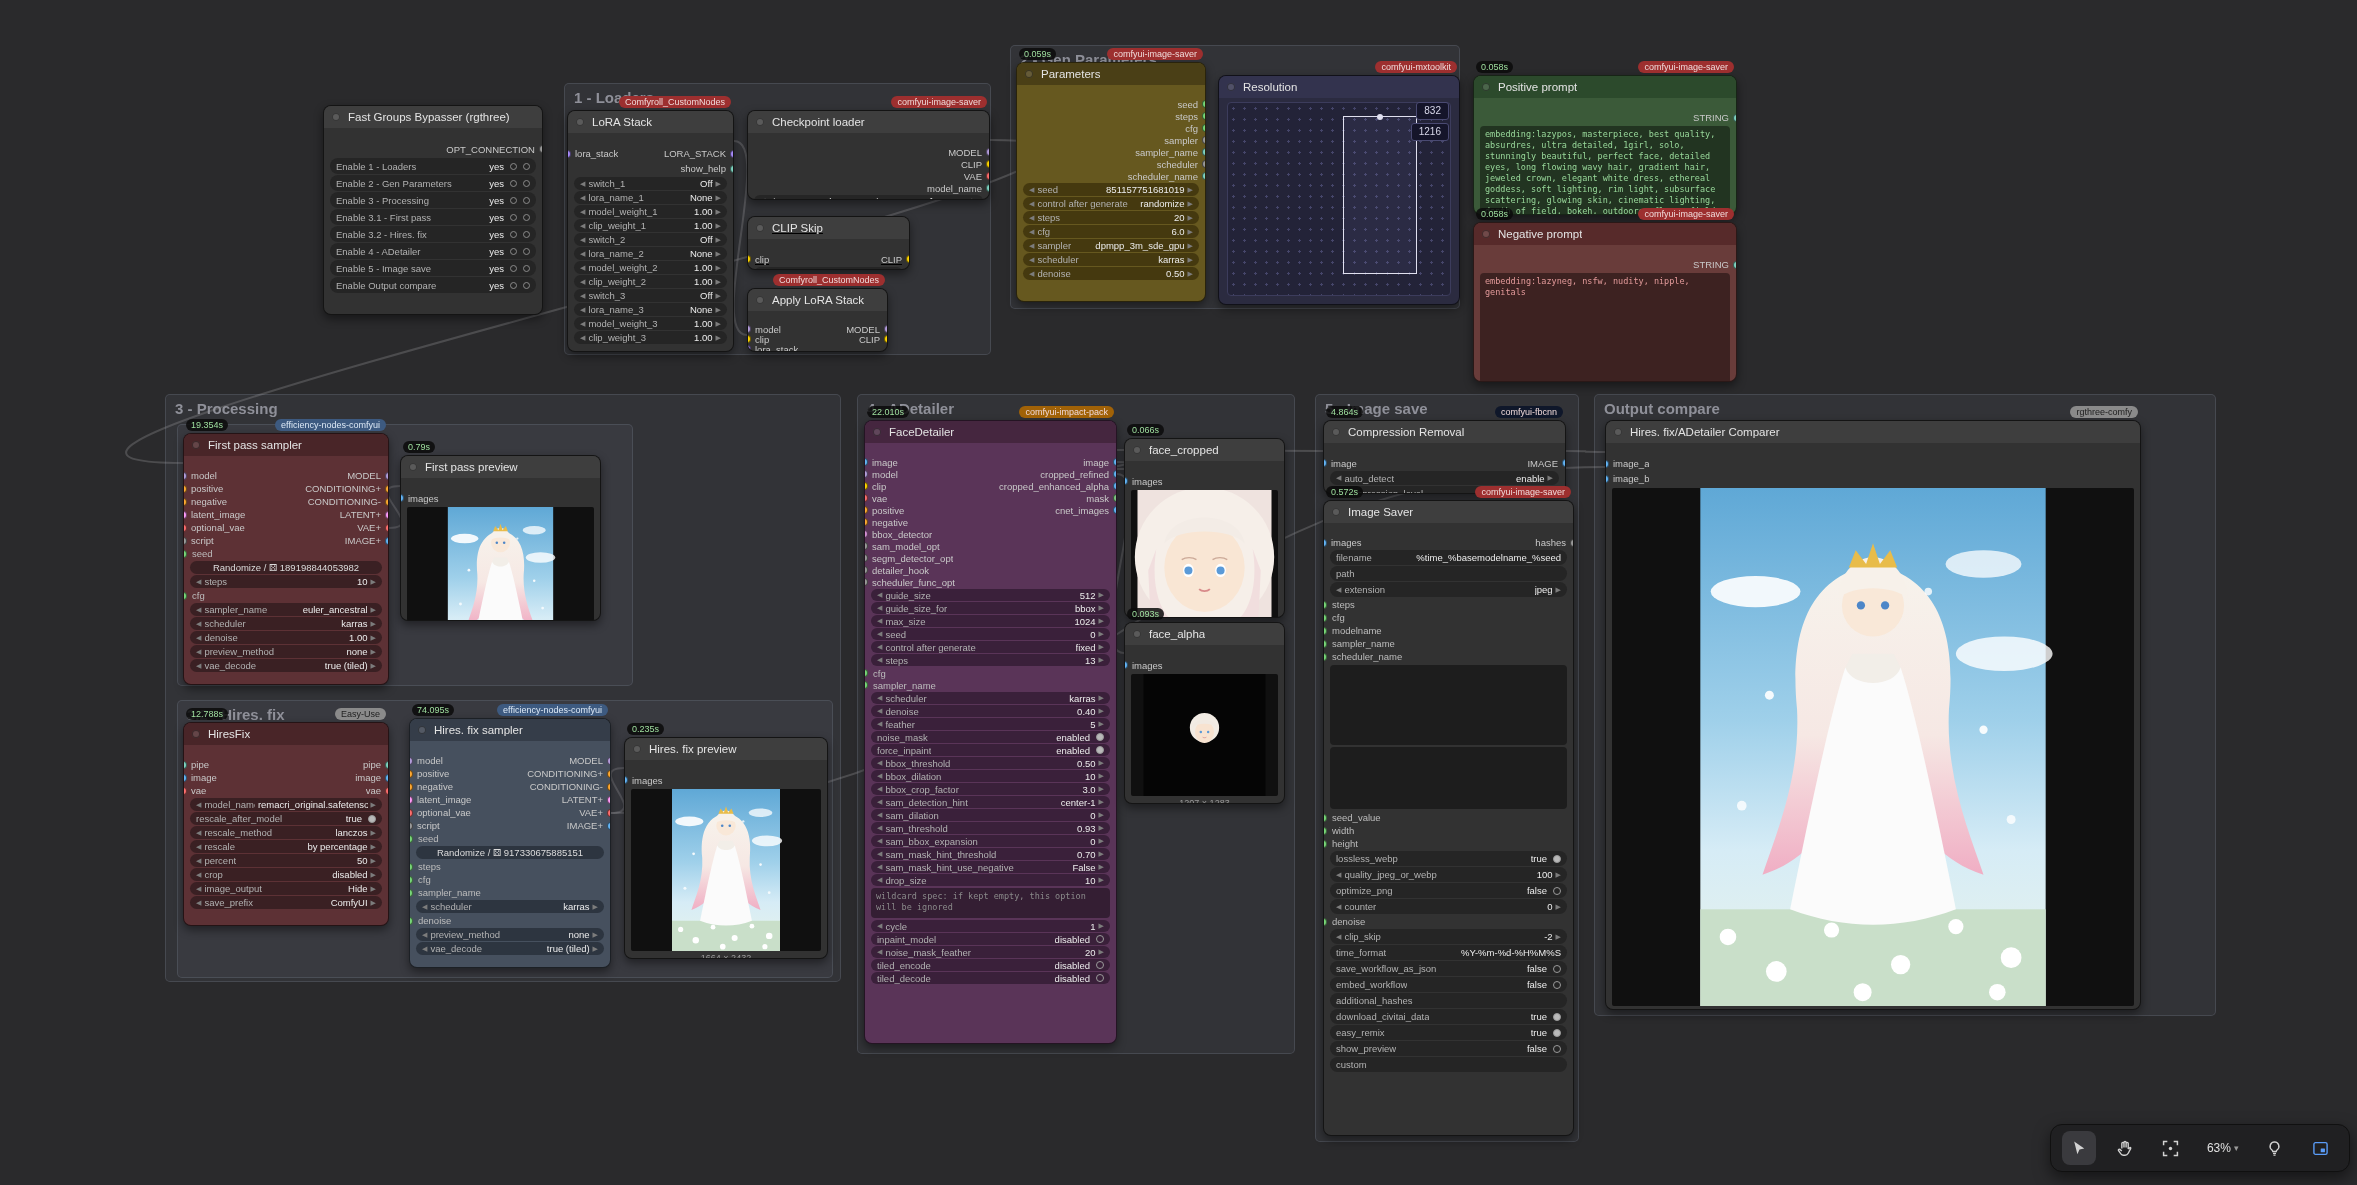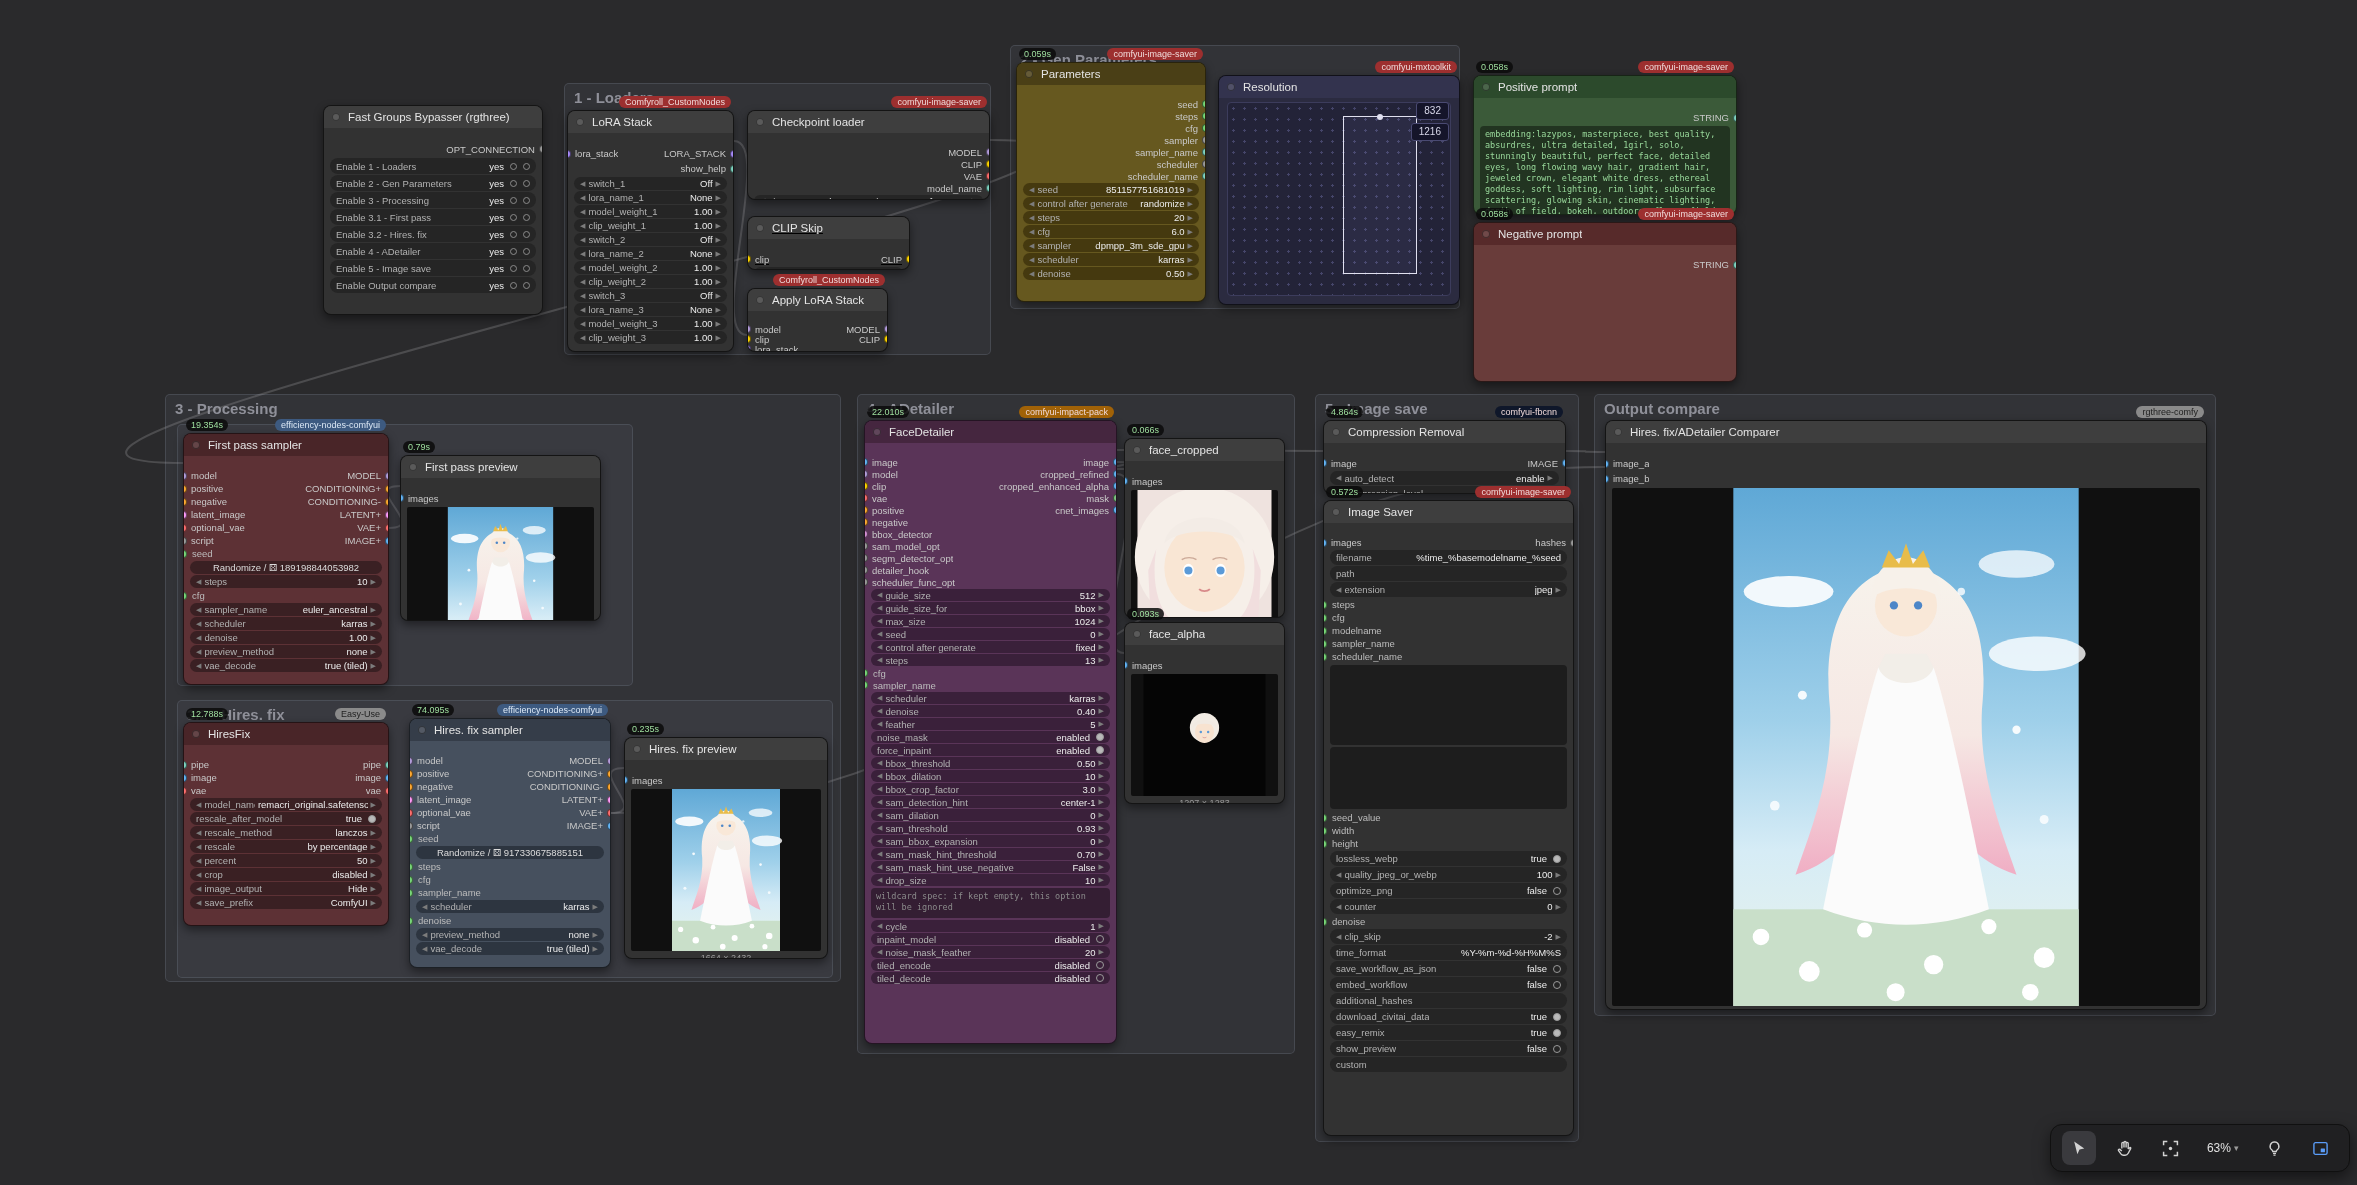--- a/index.html
+++ b/index.html
@@ -520,20 +520,21 @@
           <span class="node-title">Negative prompt</span>
         </div>
         <div class="node-body">
           <div class="row io-row">
             <span class="io-left"></span>
             <span class="io-right">
               <span class="io-label">STRING</span>
               <span class="port outp" style="background: rgb(127, 212, 193);"></span>
             </span>
           </div>
+          <div class="txtarea" style="height: 116px; color: rgb(227, 154, 154);"><span>embedding:lazyneg, nsfw, nudity, nipple, genitals</span></div>
         </div>
       </div>
       <div class="node" style="left: 183px; top: 433px; width: 206px; height: 252px; --head: #492528; --body: #5d3135; --widget: #3a2023; --rh: 15px; --iorh: 13px;">
         <div class="time-pill">19.354s</div>
         <div class="badge" style="background: rgb(61, 90, 128); color: rgb(220, 232, 245);">efficiency-nodes-comfyui</div>
         <div class="node-header">
           <span class="collapse-dot"></span>
           <span class="node-title">First pass sampler</span>
         </div>
         <div class="node-body">
@@ -1451,21 +1452,21 @@
             <span class="wl">show_preview</span>
             <span class="wv">false</span>
             <span class="togdot"></span>
           </div>
           <div class="wrow">
             <span class="wl">custom</span>
             <span class="wv"></span>
           </div>
         </div>
       </div>
-      <div class="node" style="left: 1605px; top: 420px; width: 602px; height: 590px; --head: #3e3e3e; --body: #323232; --widget: #252525; --rh: 15px; --iorh: 15px;">
+      <div class="node" style="left: 1605px; top: 420px; width: 536px; height: 590px; --head: #3e3e3e; --body: #323232; --widget: #252525; --rh: 15px; --iorh: 15px;">
         <div class="badge" style="background: rgb(138, 138, 138); color: rgb(30, 30, 30);">rgthree-comfy</div>
         <div class="node-header">
           <span class="collapse-dot"></span>
           <span class="node-title">Hires. fix/ADetailer Comparer</span>
         </div>
         <div class="node-body">
           <div class="row io-row">
             <span class="io-left">
               <span class="port inp" style="background: rgb(100, 181, 246);"></span>
               <span class="io-label">image_a</span>

